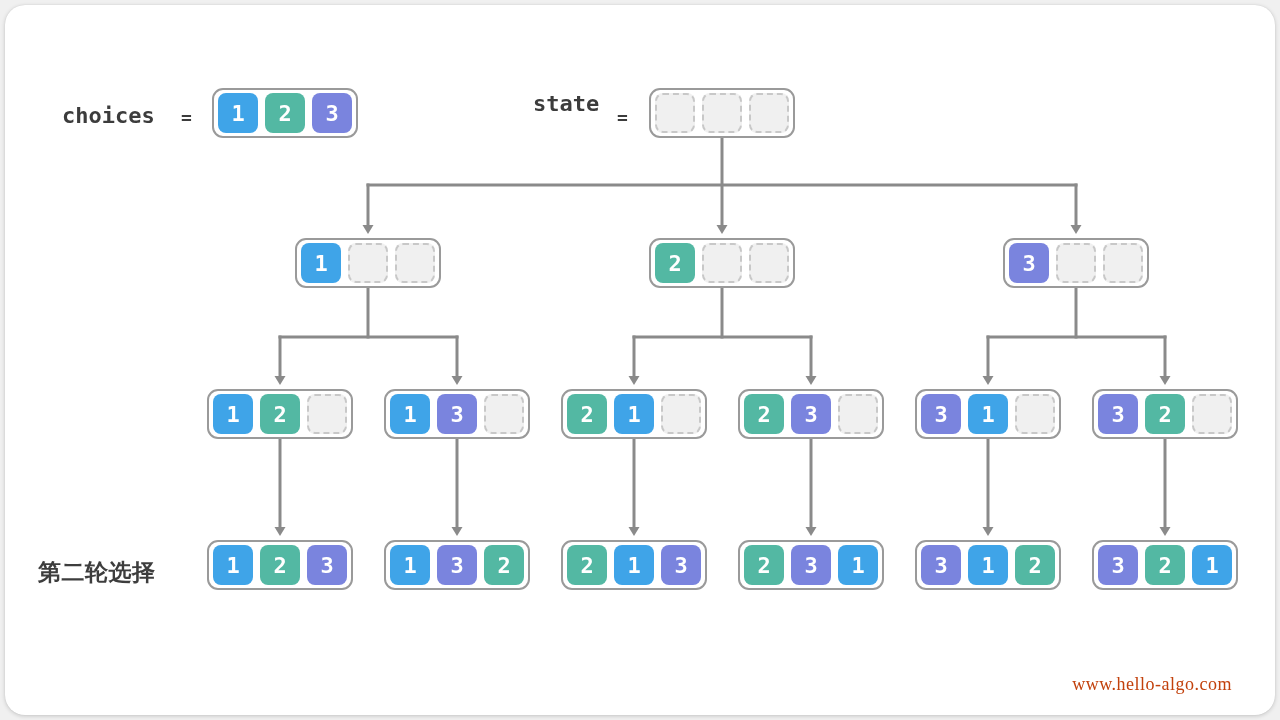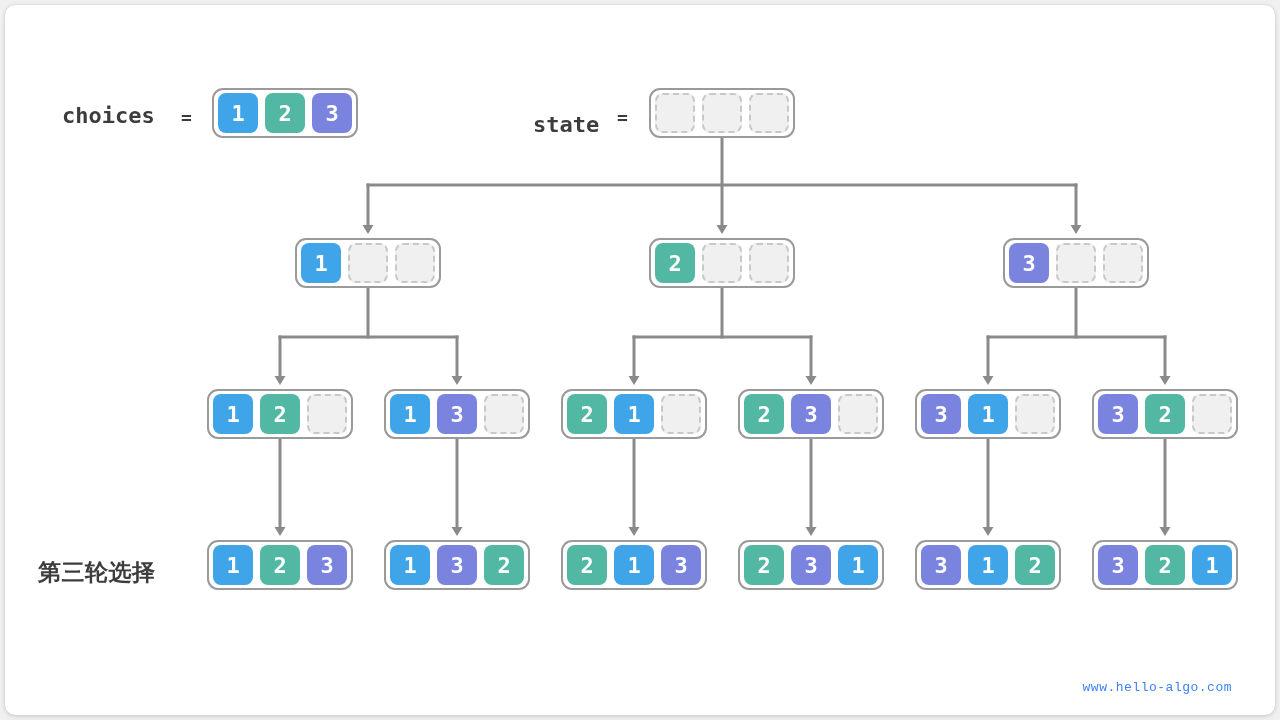--- a/index.html
+++ b/index.html
@@ -6,21 +6,21 @@
   html, body { width: 1280px; height: 720px; overflow: hidden; }
   body {
     background: #f0f0f0;
     font-family: "Liberation Sans", "DejaVu Sans", sans-serif;
   }
   #card {
     position: absolute;
     left: 5px; top: 5px;
     width: 1270px; height: 710px;
     background: #ffffff;
-    border-radius: 10px;
+    border-radius: 20px;
     box-shadow: 0 1px 4px rgba(0,0,0,0.18), 0 0 1px rgba(0,0,0,0.12);
   }
   .code-label {
     position: absolute;
     font-family: "DejaVu Sans Mono", "Liberation Mono", monospace;
     font-weight: bold;
     font-size: 22px;
     color: #3c3c3c;
     white-space: nowrap;
   }
@@ -74,23 +74,23 @@
   .cell.v3 { background: var(--c3); }
   #connectors {
     position: absolute;
     left: 0; top: 0;
     pointer-events: none;
   }
   #watermark {
     position: absolute;
     right: 43px;
     bottom: 20px;
-    font-family: Liberation Mono, monospace;
-    font-size: 13px;
-    color: #3b82f6;
+    font-family: Liberation Serif, serif;
+    font-size: 18px;
+    color: #c2410c;
     letter-spacing: 0.5px;
   }
 </style>
 </head>
 <body>
 
 <div id="card">
     <svg id="connectors" width="1270" height="710">
       <path d="M363 180 H1071" stroke="#8a8a8a" stroke-width="3" stroke-linecap="square" fill="none"></path>
       <path d="M717 133 V221" stroke="#8a8a8a" stroke-width="3" stroke-linecap="square" fill="none"></path>
@@ -127,24 +127,24 @@
       <polygon points="800.5,522 811.5,522 806,531" fill="#8a8a8a"></polygon>
       <path d="M983 434 V523" stroke="#8a8a8a" stroke-width="3" stroke-linecap="square" fill="none"></path>
       <polygon points="977.5,522 988.5,522 983,531" fill="#8a8a8a"></polygon>
       <path d="M1160 434 V523" stroke="#8a8a8a" stroke-width="3" stroke-linecap="square" fill="none"></path>
       <polygon points="1154.5,522 1165.5,522 1160,531" fill="#8a8a8a"></polygon>
     </svg>
 
   <span class="code-label" style="left:57px; top:98px;">choices</span>
   <span class="eq" style="left:176px; top:102px;">=</span>
 
-  <span class="code-label" style="left:528px; top:107px;">state</span>
+  <span class="code-label" style="left:528px; top:86px;">state</span>
   <span class="eq" style="left:612px; top:102px;">=</span>
 
-  <span class="row-label" style="top:552px;">第三轮选择</span>
+  <span class="row-label" style="top:552px;">第二轮选择</span>
 
   <div id="watermark">www.hello-algo.com</div>
 <div class="node" style="left: 207px; top: 83px;">
       <div class="cell v1">1</div>
       <div class="cell v2">2</div>
       <div class="cell v3">3</div>
     </div>
     <div class="node" style="left: 644px; top: 83px;">
       <div class="cell empty"></div>
       <div class="cell empty"></div>

